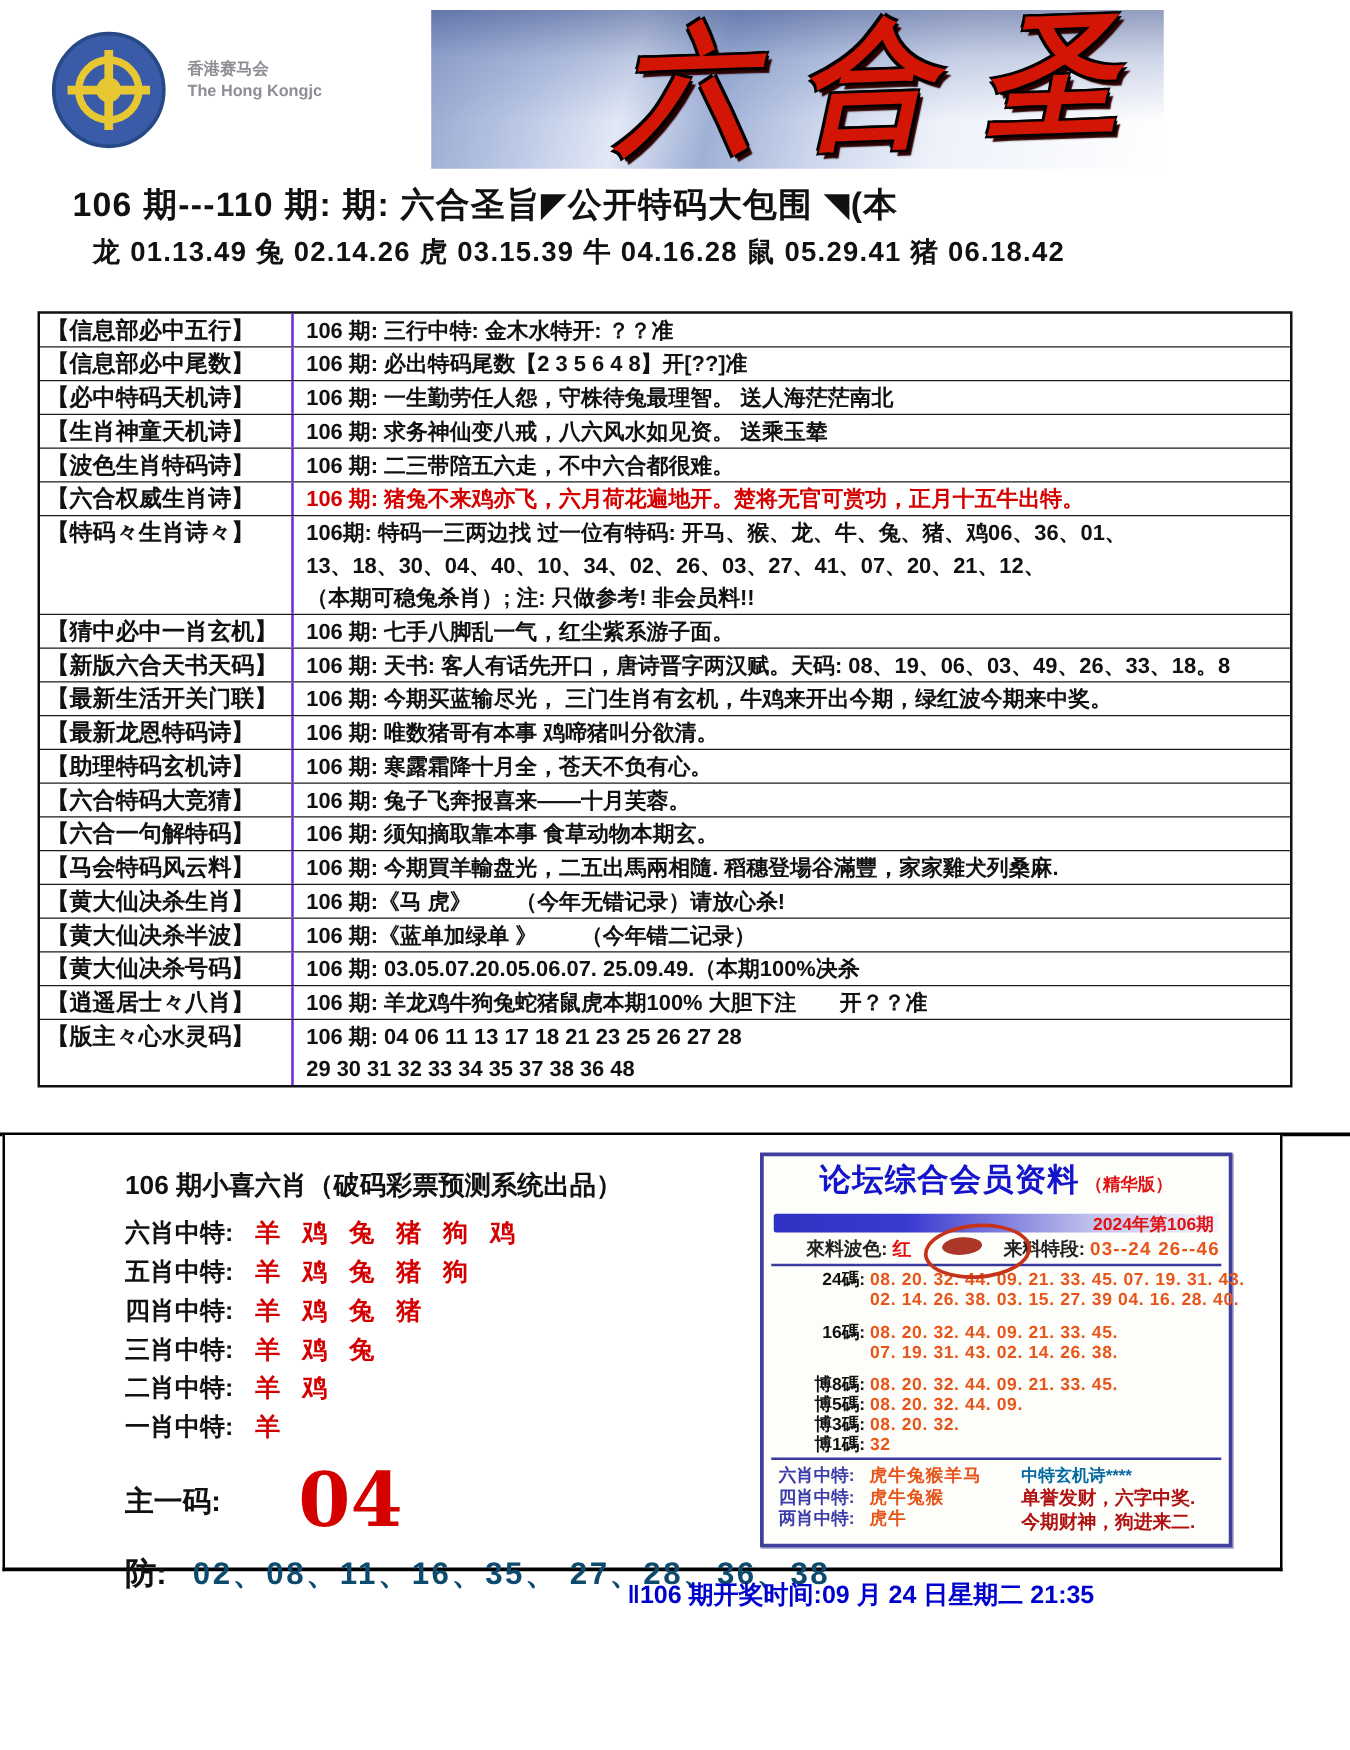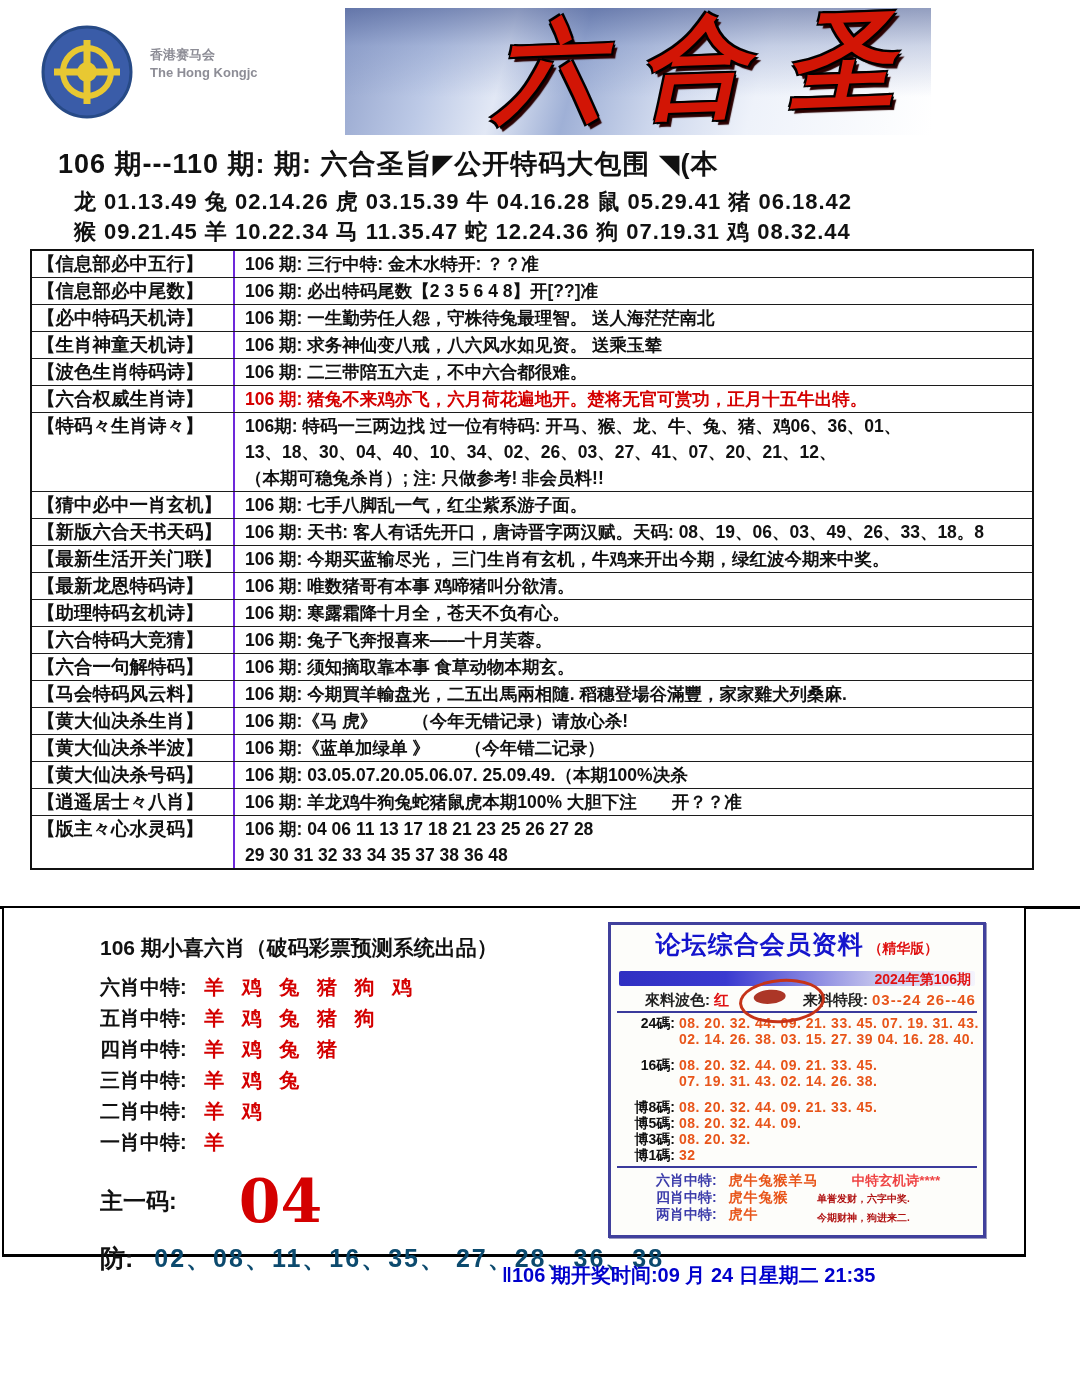--- a/index.html
+++ b/index.html
@@ -55,33 +55,33 @@
   .mb-title-main{font-size:25px;font-weight:bold;color:#1414cc;letter-spacing:1px;}
   .mb-title-sub{font-size:14px;font-weight:bold;color:#e01212;}
   .mb-bar{position:relative;margin:8px 8px 0;height:15px;border-radius:2px;
           background:linear-gradient(to right,#3030c2 0%,#3a3ad0 30%,#7a7ade 50%,#c2c2ec 72%,#f4f4fd 100%);}
   .mb-issue{position:absolute;right:4px;top:0;font-size:14px;font-weight:bold;color:#e01212;white-space:nowrap;}
   .mb-wave{margin-top:6px;padding-left:34px;font-size:15px;font-weight:bold;color:#222;white-space:nowrap;line-height:16px;}
   .wave-red{color:#e01212;margin-left:4px;}
   .wave-gap{display:inline-block;width:74px;}
   .seg-val{color:#e8551a;margin-left:4px;letter-spacing:1px;}
   .mb-rule{height:2px;background:#3a3a9c;margin:3px 6px 0;}
-  .mb-codes{padding-left:10px;margin-top:2px;}
+  .mb-codes{padding-left:27px;margin-top:2px;}
   .code-row{font-size:14px;font-weight:bold;line-height:16px;white-space:nowrap;}
   .code-row.gap{margin-top:10px;}
   .code-label{display:inline-block;width:54px;text-align:right;color:#111;}
   .code-val{color:#e8551a;margin-left:4px;letter-spacing:.5px;}
   .code-l2{color:#e8551a;padding-left:58px;letter-spacing:.5px;}
-  .mb-bottom{position:relative;margin-top:4px;margin-left:45px;}
+  .mb-bottom{position:relative;margin-top:4px;padding-left:12px;}
   .mbz-row{font-size:14px;font-weight:bold;line-height:17px;white-space:nowrap;}
   .mbz-label{color:#3c3caa;}
   .mbz-value{color:#e8551a;margin-left:8px;letter-spacing:1px;}
   .mb-poem{position:absolute;right:8px;top:0;width:158px;}
-  .poem-title{color:#ef4444;font-size:13.5px;font-weight:bold;text-align:center;line-height:17px;}
-  .poem-line{color:#b01212;font-size:10px;font-weight:bold;line-height:19px;white-space:nowrap;}
+  .poem-title{color:#0369a1;font-size:13.5px;font-weight:bold;text-align:left;line-height:17px;}
+  .poem-line{color:#b01212;font-size:15px;font-weight:bold;line-height:19px;white-space:nowrap;}
   .mb-circle{position:absolute;left:128px;top:54px;width:80px;height:38px;border:3px solid #c63318;
           border-radius:50%;transform:rotate(-4deg);}
   .mb-blob{position:absolute;left:12px;top:7px;width:32px;height:14px;background:#a32010;border-radius:50%;opacity:.9;}
 
   .footer{position:absolute;left:502px;top:1262px;font-size:20px;font-weight:bold;color:#0000cc;white-space:nowrap;}
 </style>
 </head>
 <body>
 
 <div class="page">
@@ -99,21 +99,20 @@
     <div>香港赛马会</div>
     <div>The Hong Kongjc</div>
   </div>
 
   <div class="banner">
     <span class="banner-title">六合圣</span>
   </div>
 
   <div class="headline">106 期---110 期:  期:  六合圣旨◤公开特码大包围 ◥(本</div>
   <div class="zodiac z1">龙 01.13.49 兔 02.14.26 虎 03.15.39 牛 04.16.28 鼠 05.29.41 猪 06.18.42</div>
-  <div class="zodiac z2">猴 09.21.45 羊 10.22.34 马 11.35.47 蛇 12.24.36 狗 07.19.31 鸡 08.32.44</div>
 
   <div class="main-table">
 
       <div class="trow">
         <div class="tlabel">【信息部必中五行】</div>
         <div class="tcontent">
           <div class="tline">106 期: 三行中特: 金木水特开: ？？准</div>
 
         </div>
       </div>

